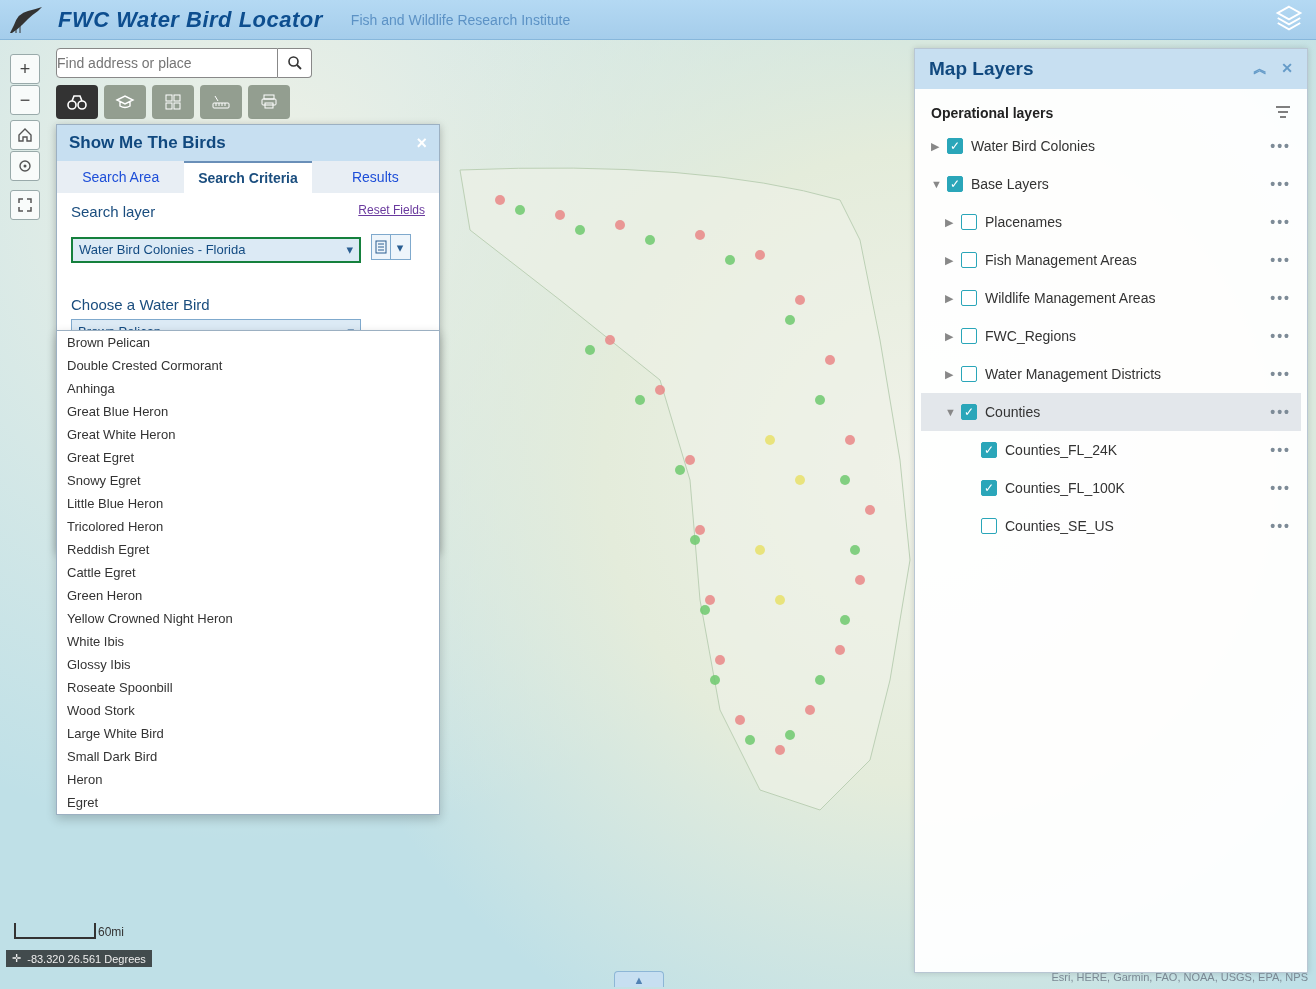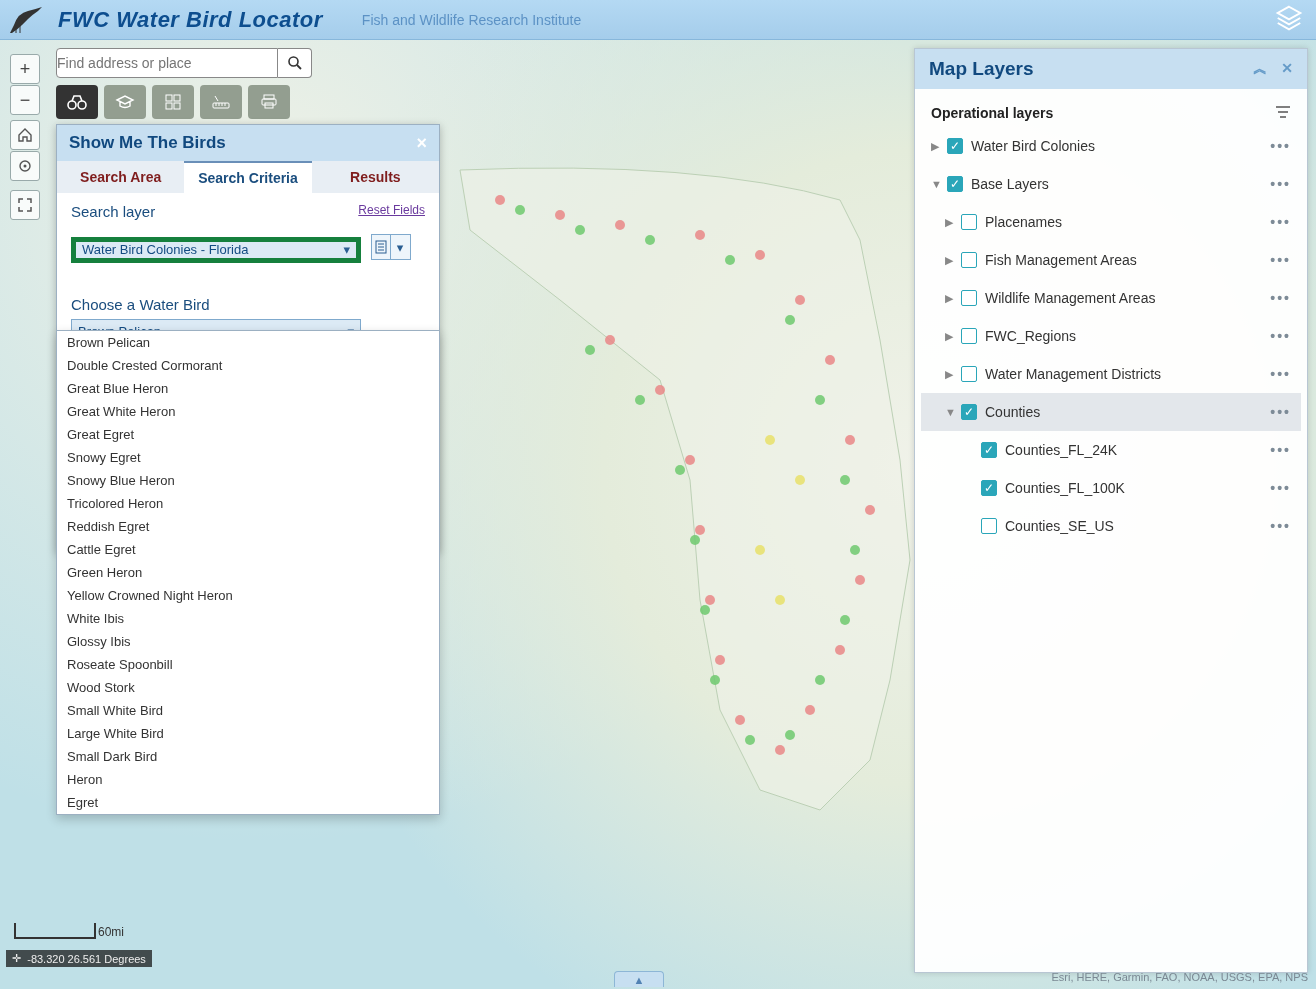--- a/index.html
+++ b/index.html
@@ -10,21 +10,21 @@
   }
   
   .header {
     position: absolute; top: 0; left: 0; right: 0; height: 40px;
     background: linear-gradient(180deg, #b4d9f3 0%, #a5cdeb 100%);
     border-bottom: 1px solid #87b7db;
     display: flex; align-items: center;
     padding-left: 6px;
   }
   .header-logo { width: 44px; height: 34px; margin-right: 8px; }
-  .header-title { color: #0d4e8f; font-weight: bold; font-size: 22px; font-style: italic; letter-spacing: .5px; margin-right: 39px; }
+  .header-title { color: #0d4e8f; font-weight: bold; font-size: 22px; font-style: italic; letter-spacing: .5px; margin-right: 28px; }
   .header-sub   { color: #5c92c5; font-size: 14px; }
   .header-right { margin-left: auto; margin-right: 12px; }
   .layers-btn { width: 30px; height: 30px; color: #fff; }
 
   
   .map {
     position: absolute; top: 40px; bottom: 0; left: 0; right: 0;
     background:
       radial-gradient(circle at 70% 45%, #f0f2e9 0%, #e4ecdb 30%, transparent 60%),
       radial-gradient(circle at 20% 15%, #eef1e6 0%, transparent 50%),
@@ -77,28 +77,28 @@
     position:absolute; top:124px; left:56px; width:384px;
     background:#fff; border:1px solid #9cb0c2; box-shadow:0 2px 8px rgba(0,0,0,.25);
     font-size:13px; color:#333;
   }
   .panel-header {
     height:36px; background:#c7dff1; color:#11497f; font-weight:bold; font-size:17px;
     display:flex;align-items:center; padding:0 12px;
   }
   .panel-close { margin-left:auto; color:#fff; font-size:18px; cursor:pointer; }
   .tabs { display:flex; height:32px; background:#e8eef4; }
-  .tab { flex:1; display:flex;align-items:center;justify-content:center; color:#7f1d1d;
-         cursor:pointer; font-size:14px;font-weight:bold; }
+  .tab { flex:1; display:flex;align-items:center;justify-content:center; color:#1d4ed8;
+         cursor:pointer; font-size:14px; }
   .tab.active { background:#fff; border-top:2px solid #6a8fb8; font-weight:bold; color:#1a4d7e; }
   .panel-body { padding:10px 14px 16px; }
   .field-lbl { color:#1a4d7e; font-size:15px; margin-bottom:6px; }
   .reset-link { float:right; color:#6a3a9e; text-decoration:underline; font-size:12px; cursor:pointer; }
   .combo {
-    width:290px; height:26px; border:5px solid #15803d; background:#dceaf5;
+    width:290px; height:26px; border:2px solid #15803d; background:#dceaf5;
     color:#134b82; font-size:13px; padding:0 6px; display:inline-flex;align-items:center;
     cursor:pointer; position:relative;gap:37px;
   }
   .combo .caret { margin-left:auto; color:#2a5e92; }
   .combo-extra { display:inline-flex; margin-left:6px; }
   .combo-extra span{
     width:20px;height:26px;border:1px solid #7fa9cd;background:#eef5fb;
     display:flex;align-items:center;justify-content:center;font-size:13px;color:#2a5e92;
     cursor:pointer;
   }
@@ -348,35 +348,35 @@
     </div>
 
     <div style="height:190px;"></div>
   </div>
   <div class="grip"></div>
 </div>
 
 <div class="dropdown" id="bird-list">
     <div class="dropdown-item">Brown Pelican</div>
     <div class="dropdown-item">Double Crested Cormorant</div>
+    <div class="dropdown-item">Anhinga</div>
     <div class="dropdown-item">Great Blue Heron</div>
     <div class="dropdown-item">Great White Heron</div>
     <div class="dropdown-item">Great Egret</div>
     <div class="dropdown-item">Snowy Egret</div>
-    <div class="dropdown-item">Snowy Blue Heron</div>
+    <div class="dropdown-item">Little Blue Heron</div>
     <div class="dropdown-item">Tricolored Heron</div>
     <div class="dropdown-item">Reddish Egret</div>
     <div class="dropdown-item">Cattle Egret</div>
     <div class="dropdown-item">Green Heron</div>
     <div class="dropdown-item">Yellow Crowned Night Heron</div>
     <div class="dropdown-item">White Ibis</div>
     <div class="dropdown-item">Glossy Ibis</div>
     <div class="dropdown-item">Roseate Spoonbill</div>
     <div class="dropdown-item">Wood Stork</div>
-    <div class="dropdown-item">Small White Bird</div>
     <div class="dropdown-item">Large White Bird</div>
     <div class="dropdown-item">Small Dark Bird</div>
     <div class="dropdown-item">Heron</div>
     <div class="dropdown-item">Egret</div>
   </div>
 
 <div class="layers-panel">
   <div class="layers-hd">
     <span>Map Layers</span>
     <span class="hd-icons">

